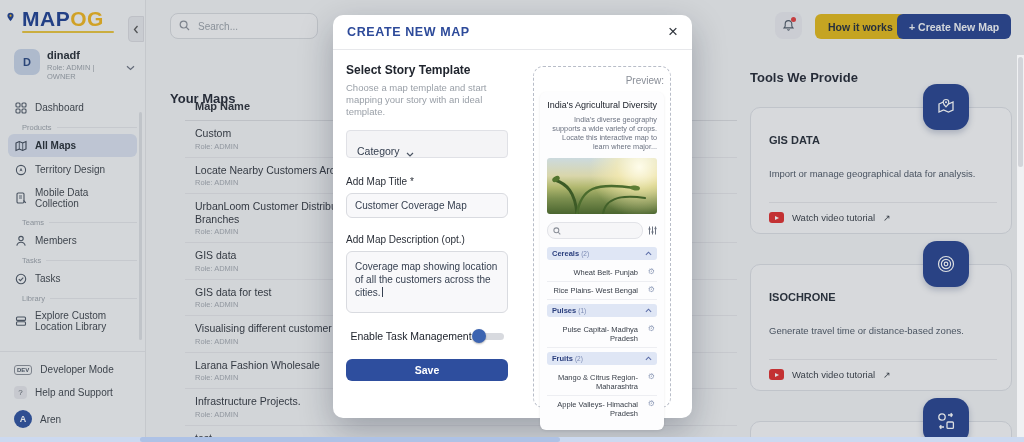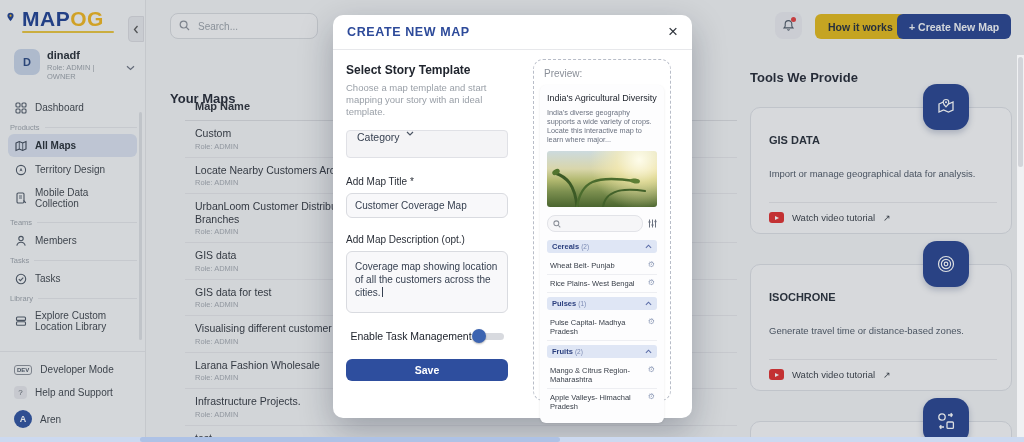--- a/index.html
+++ b/index.html
@@ -22,21 +22,21 @@
     font-size:11px;display:flex;align-items:center;justify-content:center;flex:0 0 auto;}
   .user-name{font-size:11px;font-weight:700;color:#232a33;line-height:12px;}
   .user-role{font-size:7.5px;color:#9aa0a8;line-height:9px;margin-top:2px;width:64px;}
   .user-chevron{position:absolute;right:10px;top:20px;color:#6b7280;}
   .nav{flex:0 0 auto;padding:4px 8px 0 8px;}
   .nav-item{display:flex;align-items:center;gap:8px;padding:5px 6px;border-radius:6px;cursor:pointer;margin:1px 0;}
   .nav-item.active{background:#d9e0ee;}
   .nav-ico{width:13px;height:13px;flex:0 0 auto;display:flex;align-items:center;justify-content:center;color:#4b5563;}
   .nav-label{font-size:10px;color:#3d434b;line-height:11px;}
   .nav-item.active .nav-label{font-weight:700;color:#232a33;}
-  .nav-section{display:flex;align-items:center;gap:5px;margin:4px 0 2px 2px;text-align:right;}
+  .nav-section{display:flex;align-items:center;gap:5px;margin:4px 0 2px 14px;text-align:right;}
   .nav-section span.t{font-size:7.5px;color:#9aa0a8;white-space:nowrap;}
   .nav-section .line{flex:1;height:1px;background:#e3e4e8;}
   .side-footer{margin-top:auto;border-top:1px solid #e3e4e8;padding:6px 8px 8px 8px;}
   .dev-badge{font-size:6px;font-weight:700;color:#4b5563;border:1px solid #8a8f98;border-radius:3px;padding:1px 2px;}
   .help-ico{width:13px;height:13px;border-radius:4px;background:#e4e5e9;display:flex;align-items:center;
     justify-content:center;font-size:8px;color:#5b6169;}
   .aren-avatar{width:18px;height:18px;border-radius:50%;background:#2b4f9e;color:#fff;font-size:9px;font-weight:700;
     display:flex;align-items:center;justify-content:center;}
   .side-scrollbar{position:absolute;left:139px;top:112px;width:3px;height:228px;background:#dcdee2;border-radius:2px;}
   
@@ -87,40 +87,40 @@
   
   .modal{position:absolute;left:333px;top:15px;width:359px;height:403px;background:#fff;border-radius:10px;
     box-shadow:0 12px 34px rgba(15,23,42,.28);z-index:10;box-sizing:border-box;}
   .modal-header{height:34px;border-bottom:1px solid #e7e8eb;display:flex;align-items:center;
     justify-content:space-between;padding:0 14px;}
   .modal-title{font-size:12.5px;font-weight:700;color:#2d4a9a;letter-spacing:.6px;}
   .modal-close{font-size:17px;color:#30353d;cursor:pointer;line-height:14px;}
   .form-col{position:absolute;left:13px;top:48px;width:162px;}
   .form-h{font-size:12px;font-weight:700;color:#20252e;margin-bottom:5px;}
   .form-sub{font-size:9.5px;color:#9aa0a8;line-height:12px;margin-bottom:12px;}
-  .select{height:26px;background:#f4f4f6;border:1px solid #e0e1e6;border-radius:4px;display:flex;align-items:flex-start;
+  .select{height:26px;background:#f4f4f6;border:1px solid #e0e1e6;border-radius:4px;display:flex;align-items:flex-end;
     justify-content:flex-start;gap:6px;padding:0 10px;font-size:10.5px;color:#374151;cursor:pointer;margin-bottom:18px;}
   .form-label{font-size:10px;color:#2a2f38;margin-bottom:6px;}
   .text-input{width:100%;height:25px;background:#f8f8fa;border:1px solid #d9dbe0;border-radius:6px;
     font-size:10px;color:#374151;padding:0 8px;box-sizing:border-box;outline:none;margin-bottom:16px;
     font-family:"Liberation Sans",sans-serif;}
   .ta{width:100%;height:62px;background:#f8f8fa;border:1px solid #d9dbe0;border-radius:6px;font-size:10px;
     color:#374151;padding:8px;box-sizing:border-box;line-height:13px;margin-bottom:16px;}
   .caret{display:inline-block;width:1px;height:10px;background:#374151;vertical-align:-1px;margin-left:1px;}
   .toggle-row{display:flex;align-items:center;justify-content:center;margin-bottom:16px;}
   .toggle-label{font-size:10.5px;color:#20252e;}
   .switch{position:relative;width:32px;height:14px;cursor:pointer;flex:0 0 auto;}
   .switch .track{position:absolute;left:6px;right:0;top:4px;height:7px;border-radius:4px;background:#d8dadf;}
   .switch .knob{position:absolute;left:0;top:0;width:14px;height:14px;border-radius:50%;background:#3c64b1;
     box-shadow:0 1px 2px rgba(0,0,0,.3);}
   .save-btn{width:100%;height:22px;background:#2e4e9e;border:none;border-radius:6px;color:#fff;font-size:10.5px;
     font-weight:700;cursor:pointer;font-family:"Liberation Sans",sans-serif;}
   
-  .preview{position:absolute;left:200px;top:44px;width:138px;height:342px;border:1.5px dashed #b8bdc8;
-    border-radius:10px;box-sizing:border-box;padding:6px;}
+  .preview{position:absolute;left:200px;top:51px;width:138px;height:342px;border:1.5px dashed #b8bdc8;
+    border-radius:10px;box-sizing:border-box;padding:6px;text-align:right;}
   .preview-label{font-size:10px;color:#8a8f98;margin:2px 0 6px 4px;}
   .pcard{background:#fdfdfe;border-radius:6px;box-shadow:0 1px 3px rgba(0,0,0,.08);padding:8px 7px;}
   .pcard-title{font-size:9px;font-weight:400;color:#20252e;margin-bottom:5px;}
   .pcard-desc{font-size:7.3px;color:#6b7280;line-height:9px;margin-bottom:7px;}
   .pimg{position:relative;height:56px;border-radius:3px;overflow:hidden;margin-bottom:8px;
     background:
       radial-gradient(circle at 84% 16%, rgba(255,253,235,.98), rgba(255,241,180,.6) 22%, rgba(255,241,180,0) 48%),
       linear-gradient(180deg,#ccdade 0%,#d9d6ab 32%,#b1b86f 52%,#7d9050 72%,#4a652f 100%);}
   .psearch-row{display:flex;align-items:center;gap:5px;margin-bottom:8px;}
   .psearch{flex:1;height:15px;border:1px solid #e2e3e8;background:#f6f6f8;border-radius:8px;display:flex;

